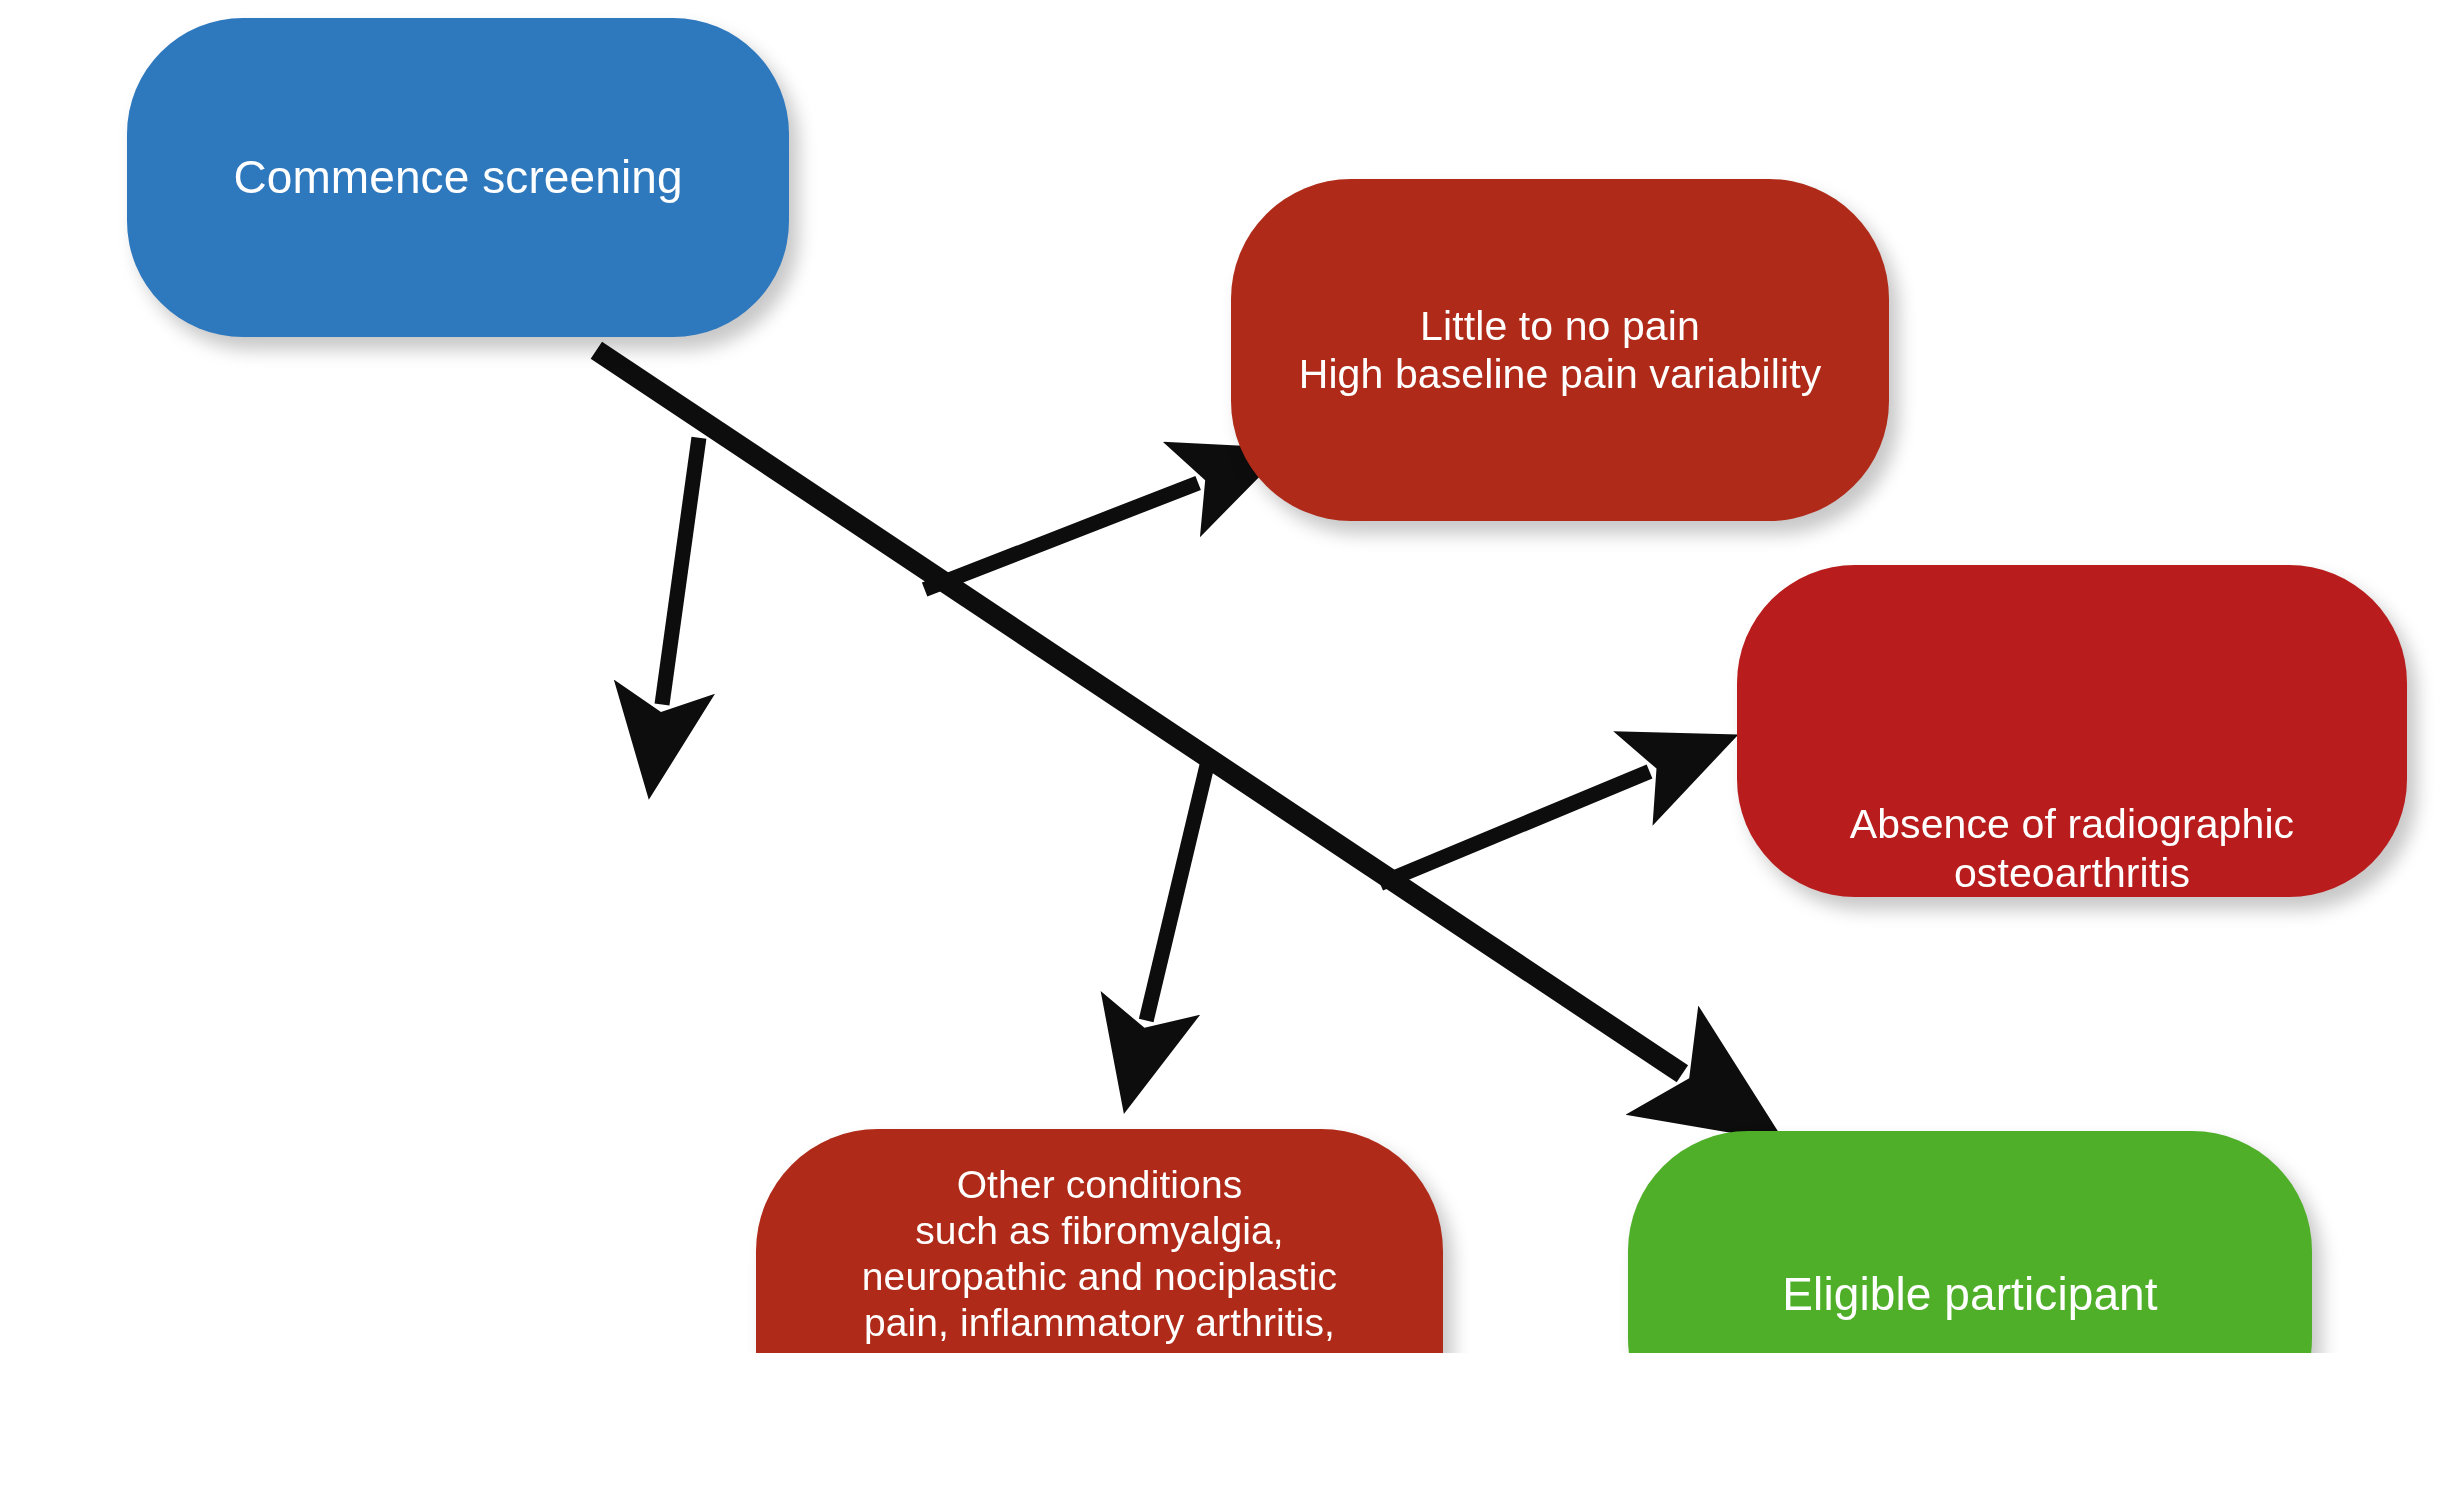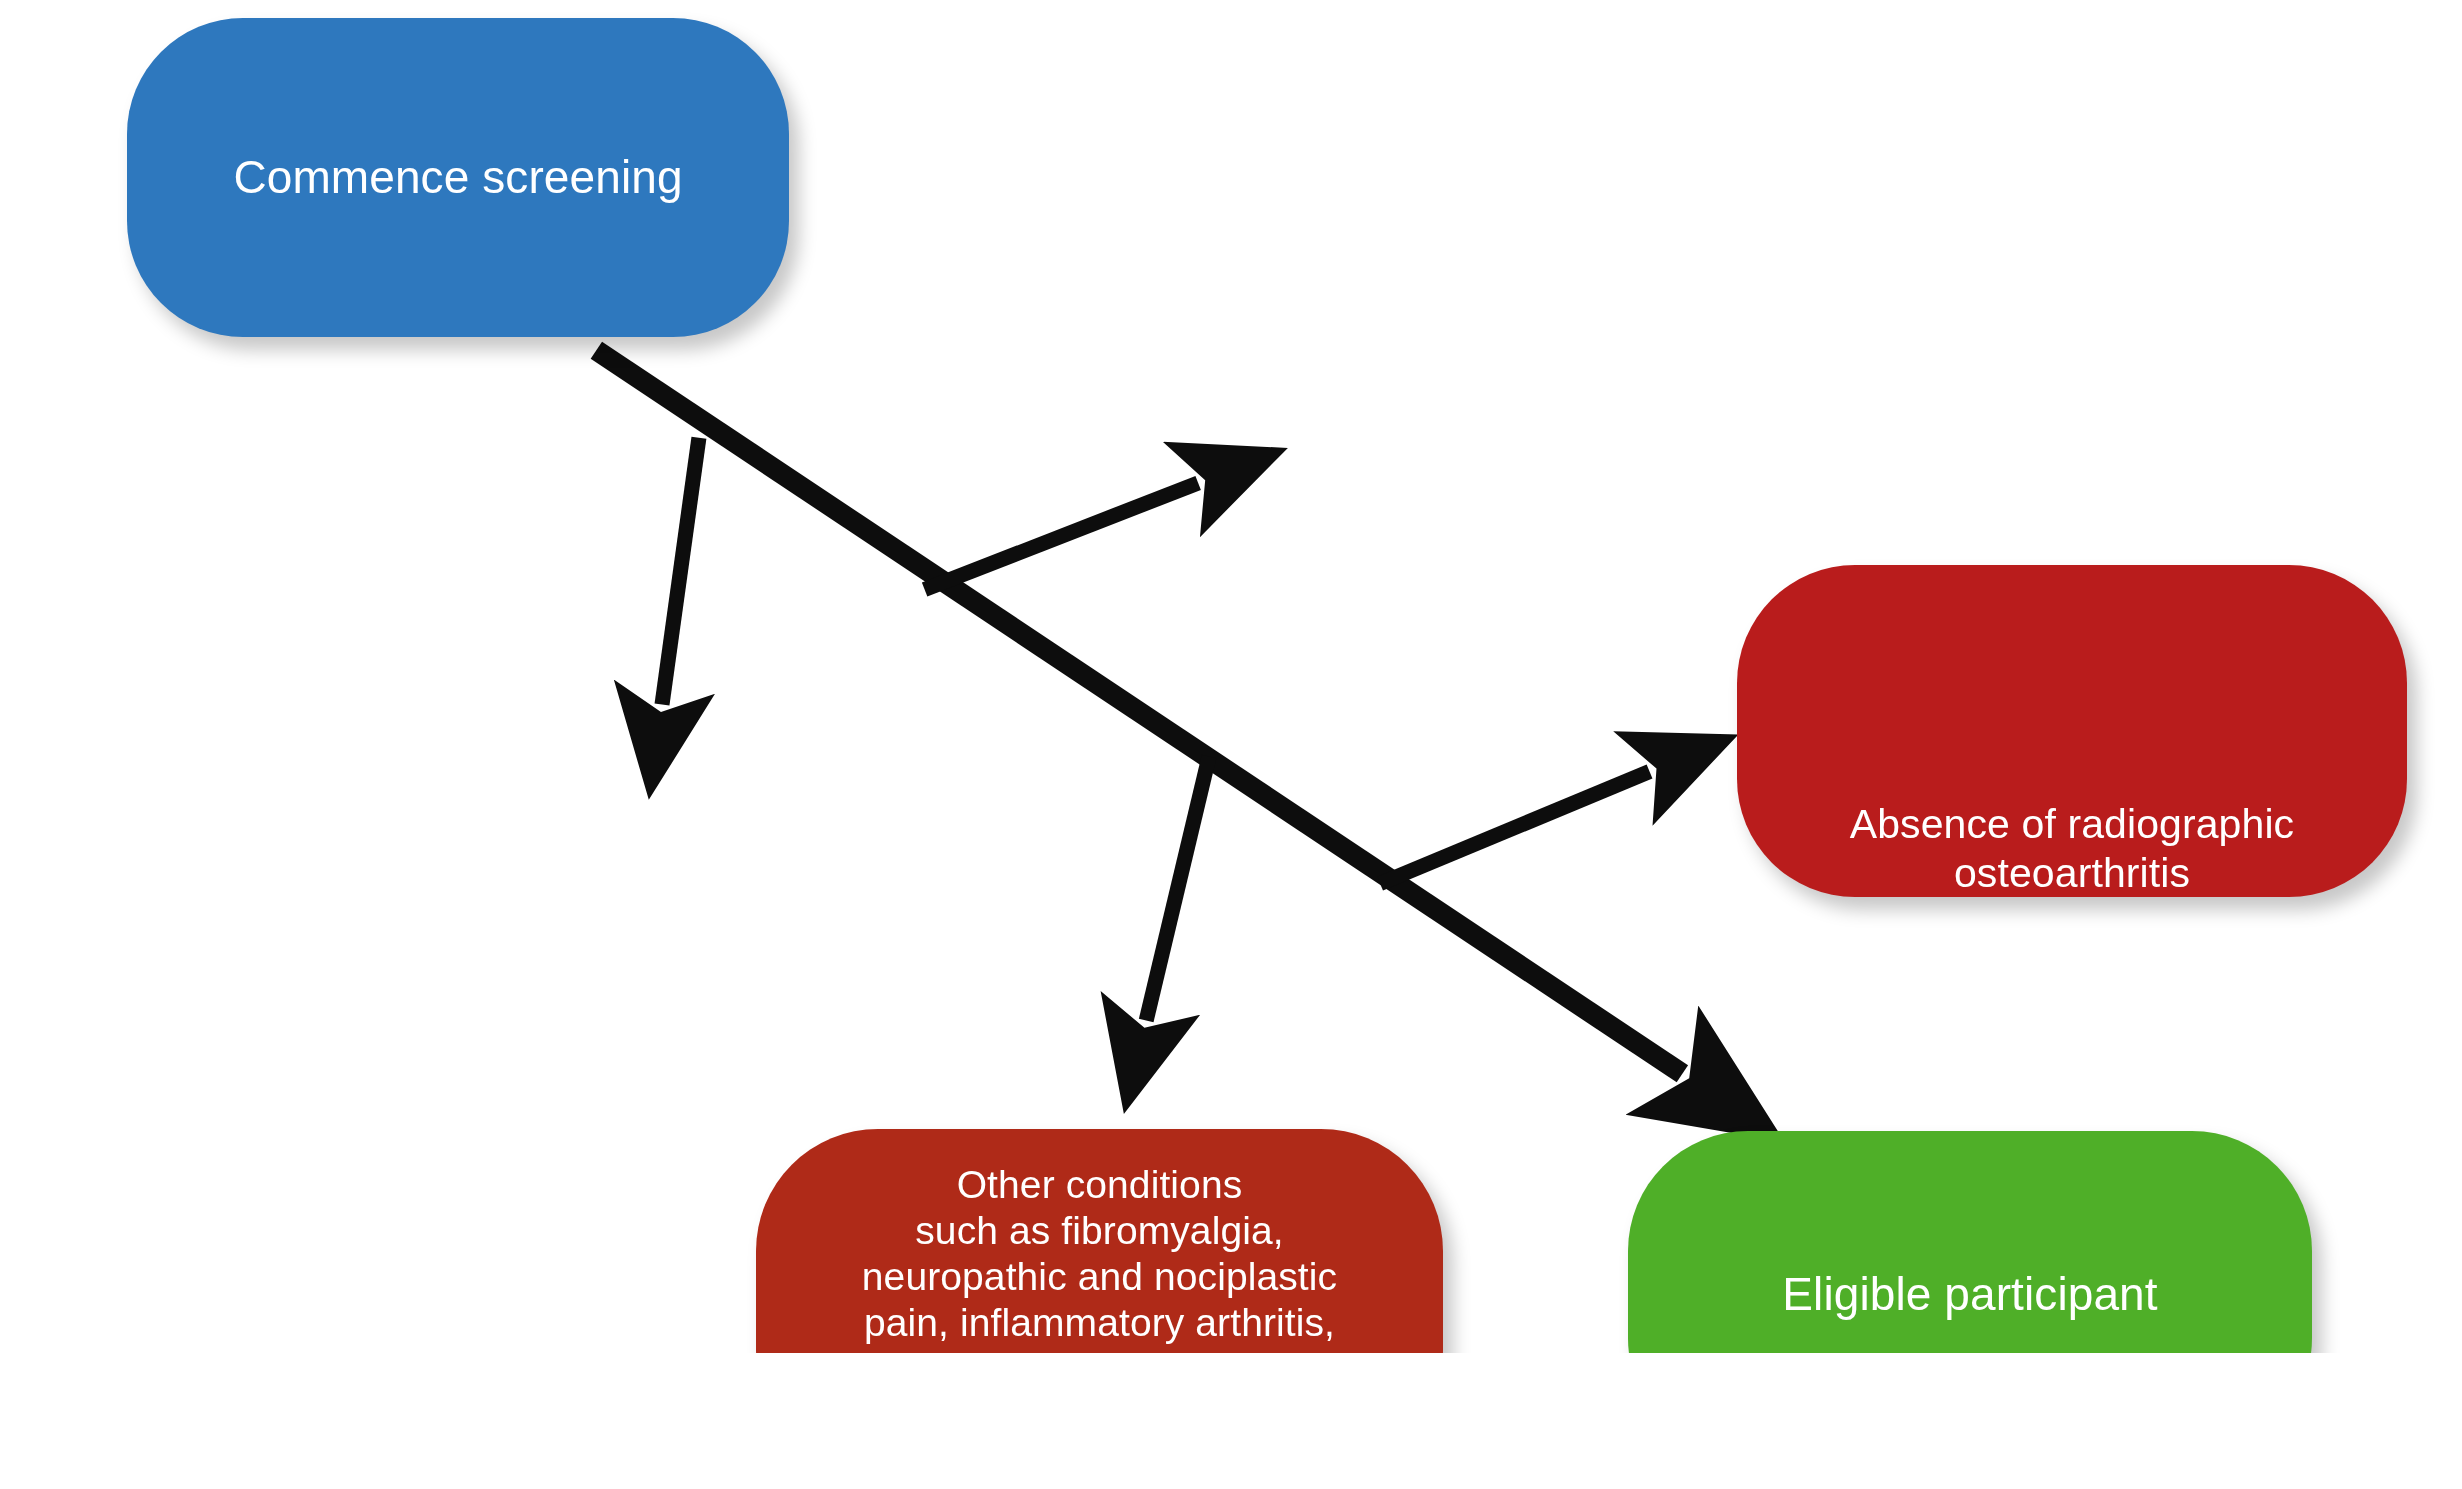--- a/index.html
+++ b/index.html
@@ -98,20 +98,24 @@
 
     <line x1="1768" y1="1106" x2="1676" y2="1492" stroke="#0D0D0D" stroke-width="22" stroke-linecap="butt" marker-end="url(#ah-branch)"></line>
 
     <line x1="2018" y1="1292" x2="2412" y2="1128" stroke="#0D0D0D" stroke-width="22" stroke-linecap="butt" marker-end="url(#ah-branch)"></line>
   </svg>
 
   <div class="node" id="node-commence" style="background: rgb(46, 120, 190);">
     <span class="label">Commence screening</span>
   </div>
 
+  <div class="node" id="node-little-pain" style="background: rgb(175, 42, 24);">
+    <span class="label">Little to no pain
+High baseline pain variability</span>
+  </div>
 
   <div class="node" id="node-absence-oa" style="background: #b91c1c; align-items: flex-end;">
     <span class="label">Absence of radiographic
 osteoarthritis</span>
   </div>
 
 
   <div class="node" id="node-other-conditions" style="background: rgb(175, 42, 24);">
     <span class="label">Other conditions
 such as fibromyalgia,

